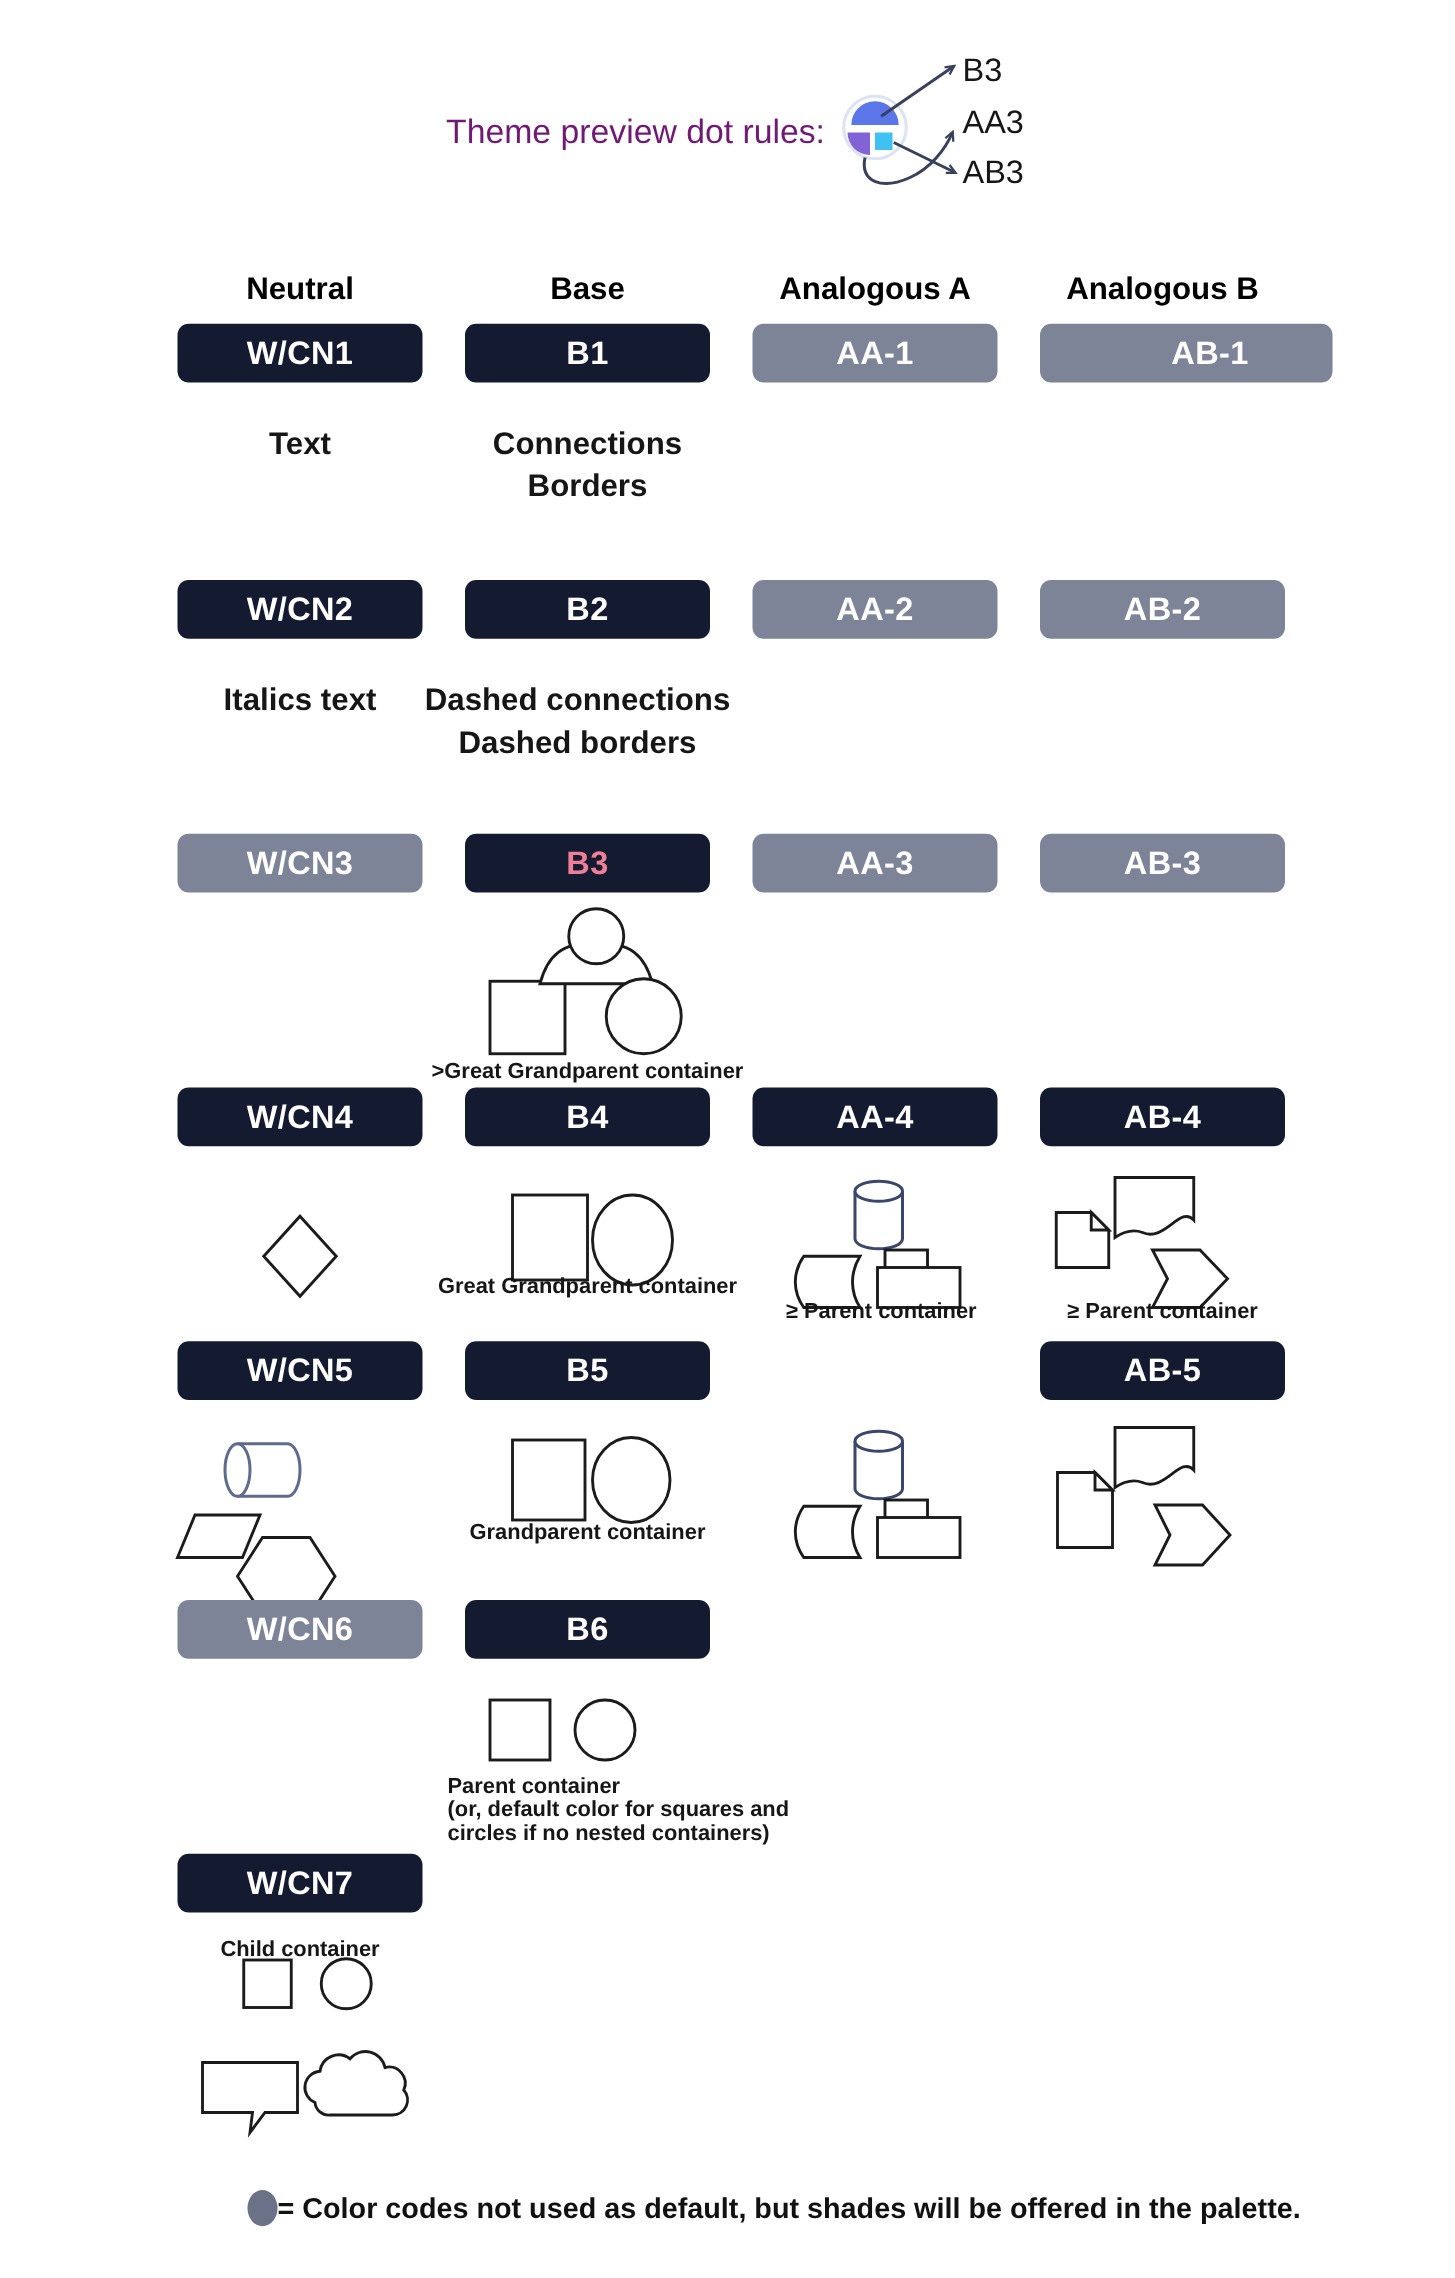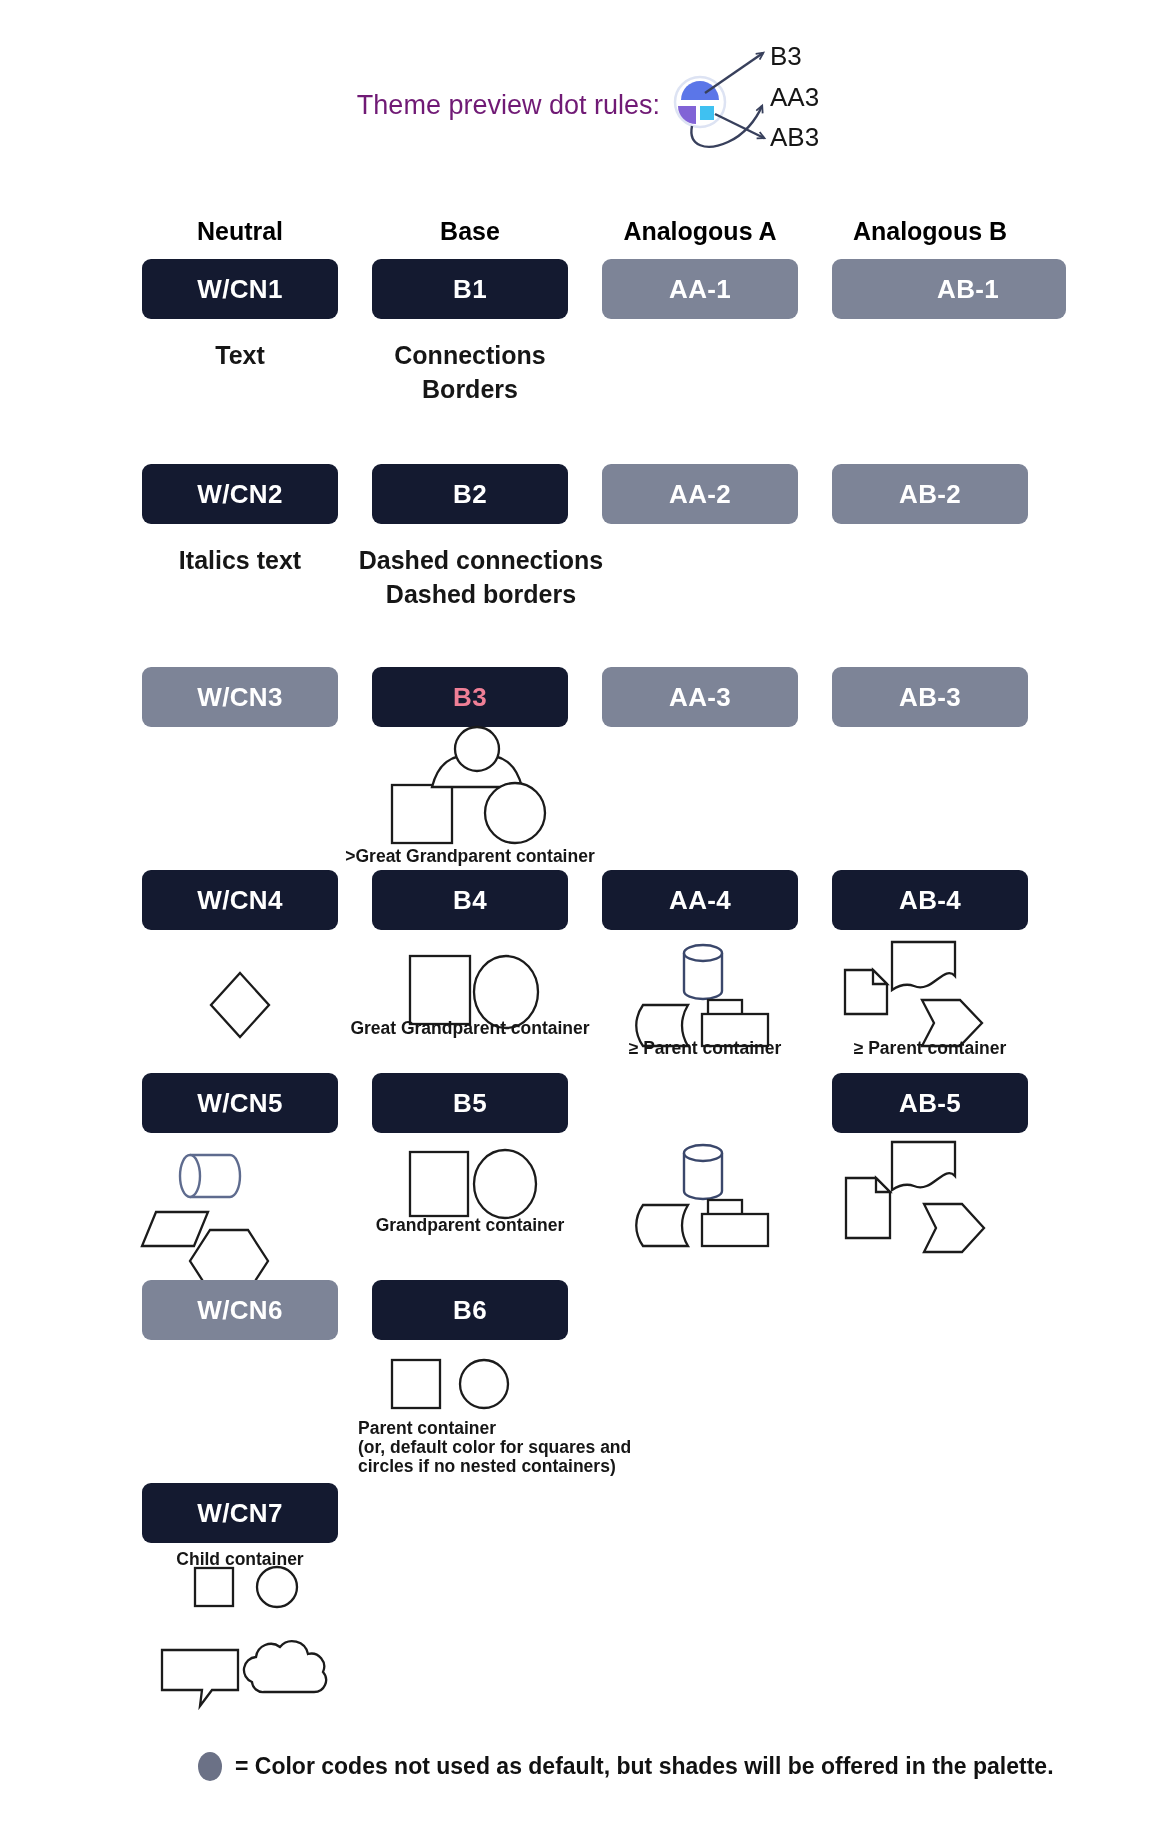--- a/index.html
+++ b/index.html
@@ -7,36 +7,36 @@
           font-family:"Liberation Sans",sans-serif;}
 
   .title{position:absolute;left:350px;top:90px;width:310px;text-align:right;
          font-size:27px;font-weight:500;color:#701a75;}
 
   .dot-label{position:absolute;left:770px;font-size:26px;font-weight:500;color:#161616;}
 
   .col-header{position:absolute;top:217px;width:196px;text-align:center;
               font-size:25px;font-weight:700;color:#000000;}
 
-  .swatch{position:absolute;width:196px;height:60px;border-radius:9px;
+  .swatch{position:absolute;width:196px;height:47px;border-radius:9px;
           display:flex;align-items:center;justify-content:center;
           font-size:26px;font-weight:600;color:#ffffff;letter-spacing:.3px;}
   .swatch.dark{background:#141a30;}
   .swatch.gray{background:#7d8497;}
   .swatch.pink{color:#ef7f96;}
 
   .cap{position:absolute;width:260px;text-align:center;white-space:pre-line;
        font-size:25px;font-weight:600;line-height:34px;color:#161616;}
   .smallcap{position:absolute;width:260px;text-align:center;white-space:pre-line;
             font-size:17.5px;font-weight:700;line-height:19px;color:#161616;}
   .smallcap.left{text-align:left;width:300px;}
 
   .shape-svg{position:absolute;overflow:visible;}
 
-  .footnote{position:absolute;left:198px;top:1752px;display:flex;align-items:center;gap:13px;}
+  .footnote{position:absolute;left:198px;top:1752px;display:flex;align-items:center;}
   .footnote-dot{width:24px;height:29px;border-radius:50%;background:#6b7186;flex:0 0 auto;}
   .footnote-text{font-size:23px;font-weight:700;color:#111;white-space:nowrap;}
 </style>
 </head>
 <body>
 
 <div id="canvas">
 
   <div class="title">Theme preview dot rules:</div>
 
@@ -69,21 +69,21 @@
   <div class="swatch gray" style="left:832px;top:259px;padding-left:38px;">AB-1</div>
   <div class="cap" style="left:110px;top:338px;">Text</div>
   <div class="cap" style="left:340px;top:338px;">Connections
 Borders</div>
 
   <div class="swatch dark" style="left:142px;top:464px;">W/CN2</div>
   <div class="swatch dark" style="left:372px;top:464px;">B2</div>
   <div class="swatch gray" style="left:602px;top:464px;">AA-2</div>
   <div class="swatch gray" style="left:832px;top:464px;">AB-2</div>
   <div class="cap" style="left:110px;top:543px;">Italics text</div>
-  <div class="cap" style="left:351px;top:543px;">Dashed connections
+  <div class="cap" style="left:332px;top:543px;">Dashed connections
 Dashed borders</div>
 
   <div class="swatch gray" style="left:142px;top:667px;">W/CN3</div>
   <div class="swatch dark pink" style="left:372px;top:667px;">B3</div>
   <div class="swatch gray" style="left:602px;top:667px;">AA-3</div>
   <div class="swatch gray" style="left:832px;top:667px;">AB-3</div>
 
   <svg class="shape-svg" style="left:372px;top:718px;" width="196" height="130" viewBox="0 0 196 130">
     <g fill="#fff" stroke="#1b1b1b" stroke-width="2.3">
       <rect x="20" y="67" width="60" height="58"></rect>

